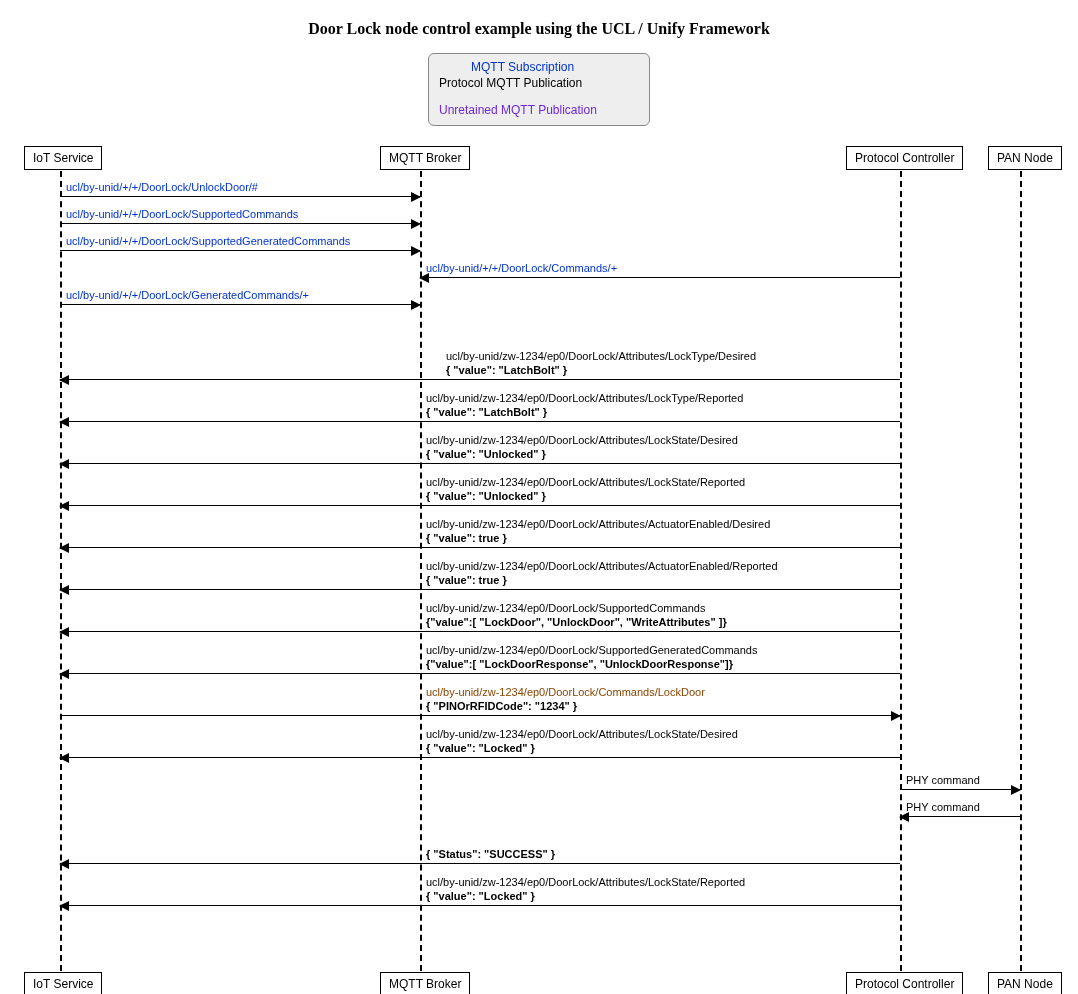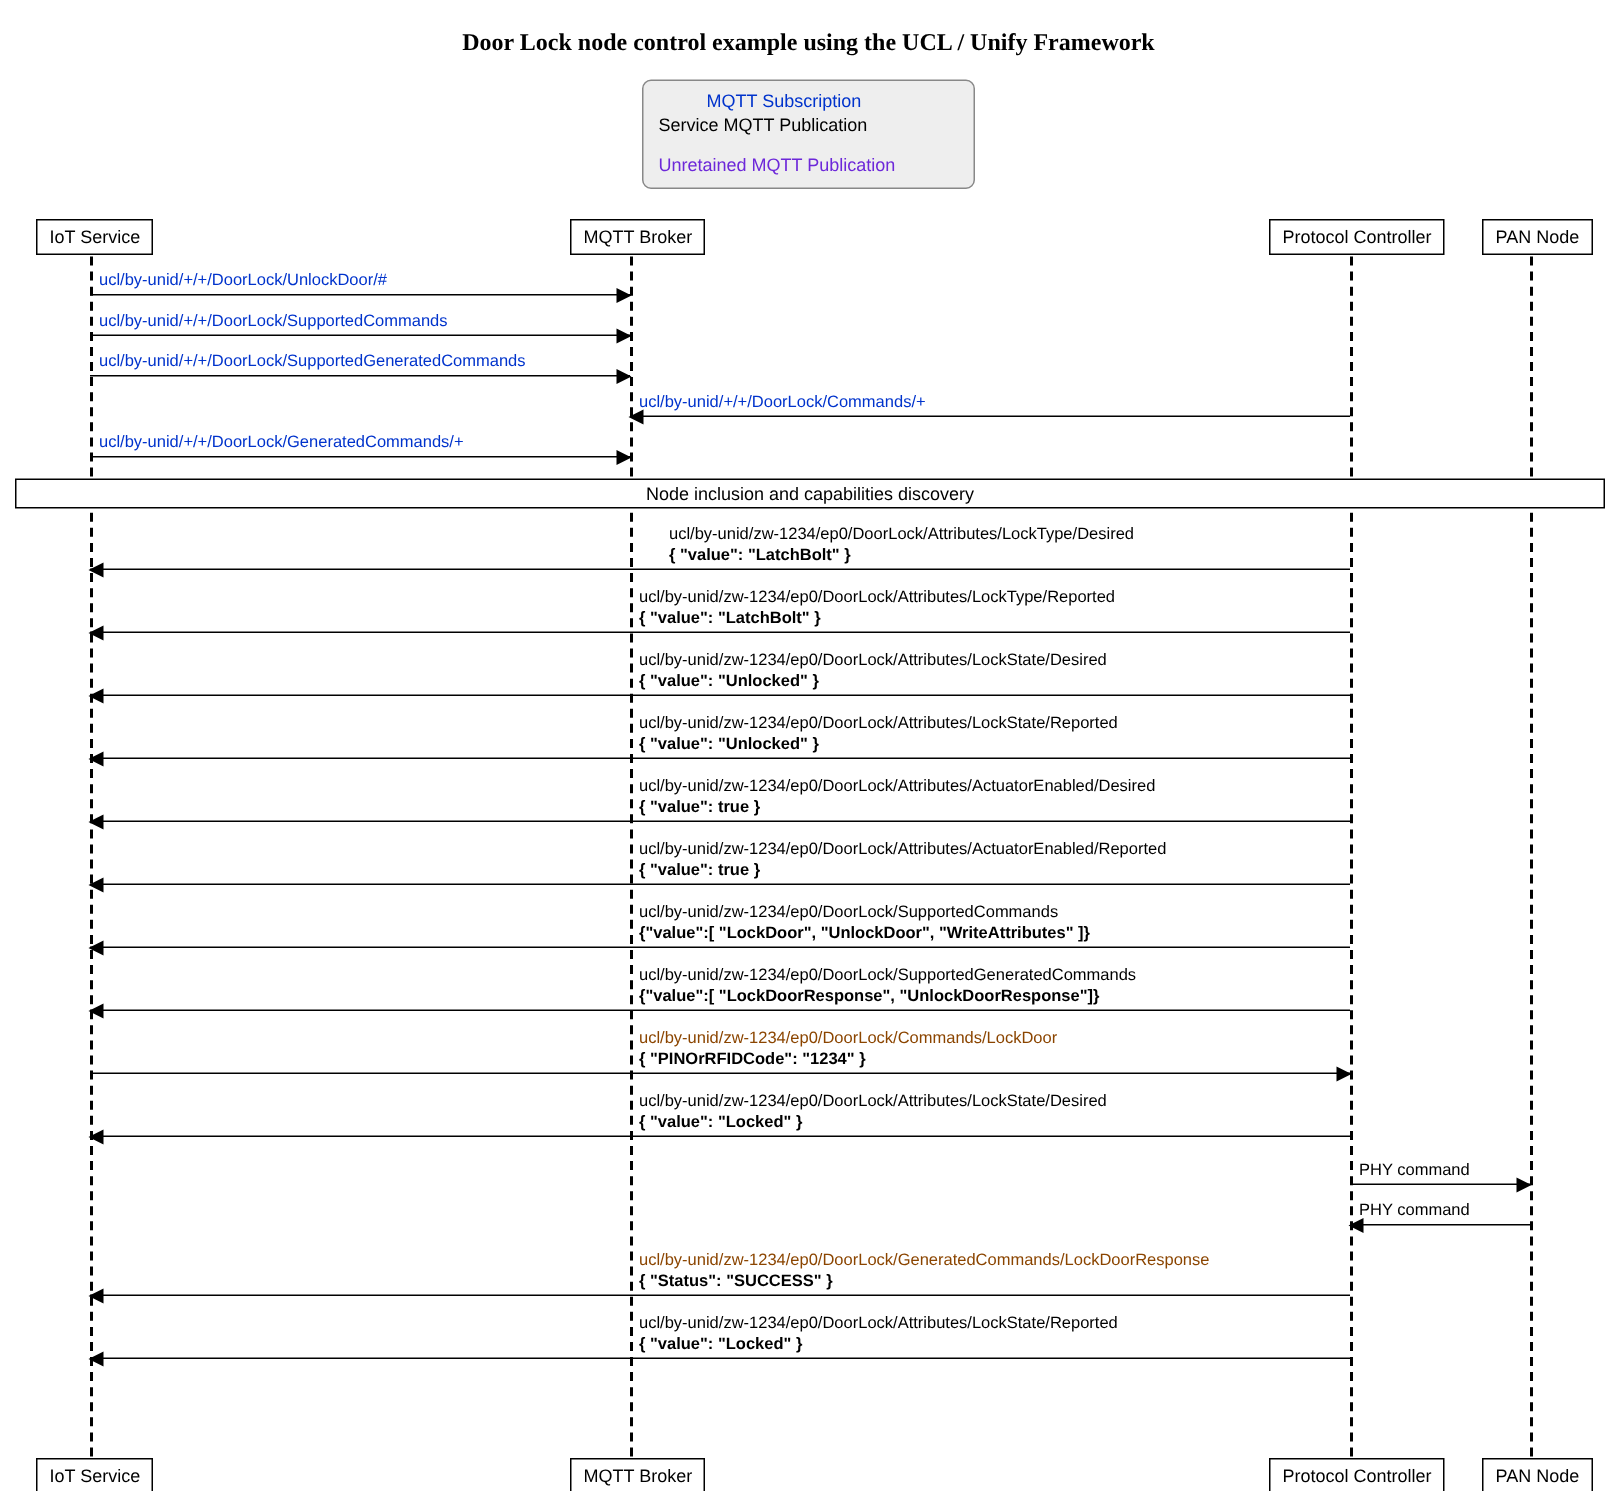--- a/index.html
+++ b/index.html
@@ -108,21 +108,21 @@
   .brown { color: #8b4500; }
   .black { color: #000; }
 </style>
 </head>
 <body>
 
 <div class="title">Door Lock node control example using the UCL / Unify Framework</div>
 
 <div class="legend">
   <div class="blue">MQTT Subscription</div>
-  <div class="black">Service MQTT Publication</div>
+  <div class="black">Protocol MQTT Publication</div>
   <div class="brown">Unretained MQTT Publication</div>
 </div>
 
 <div class="diagram">
 
   <div class="lifeline" style="left:50px"></div>
   <div class="lifeline" style="left:410px"></div>
   <div class="lifeline" style="left:890px"></div>
   <div class="lifeline" style="left:1010px"></div>
 
@@ -159,21 +159,20 @@
     <div class="msg-line"></div>
       <div class="arrow-l"></div>
   </div>
 
   <div class="msg" style="left:50px; width:360px; top:163px">
     <div class="msg-label blue" style="left:6px">ucl/by-unid/+/+/DoorLock/GeneratedCommands/+</div>
     <div class="msg-line"></div>
       <div class="arrow-r"></div>
   </div>
 
-  <div class="divider" style="top:178px">Node inclusion and capabilities discovery</div>
 
   <div class="msg" style="left:50px; width:840px; top:238px">
     <div class="msg-label black twolines" style="left:386px">
       <span>ucl/by-unid/zw-1234/ep0/DoorLock/Attributes/LockType/Desired</span><span class="payload">{ "value": "LatchBolt" }</span>
     </div>
     <div class="msg-line"></div>
       <div class="arrow-l"></div>
   </div>
 
   <div class="msg" style="left:50px; width:840px; top:280px">
@@ -255,21 +254,21 @@
   </div>
 
   <div class="msg" style="left:890px; width:120px; top:675px">
     <div class="msg-label black" style="left:6px">PHY command</div>
     <div class="msg-line"></div>
       <div class="arrow-l"></div>
   </div>
 
   <div class="msg" style="left:50px; width:840px; top:722px">
     <div class="msg-label brown twolines" style="left:366px">
-      <span>ucl/by-unid/zw-1234/ep0/DoorLock/GeneratedCommands/LockDoorResponse</span><span class="payload">{ "Status": "SUCCESS" }</span>
+      <span class="payload">{ "Status": "SUCCESS" }</span>
     </div>
     <div class="msg-line"></div>
       <div class="arrow-l"></div>
   </div>
 
   <div class="msg" style="left:50px; width:840px; top:764px">
     <div class="msg-label black twolines" style="left:366px">
       <span>ucl/by-unid/zw-1234/ep0/DoorLock/Attributes/LockState/Reported</span><span class="payload">{ "value": "Locked" }</span>
     </div>
     <div class="msg-line"></div>

